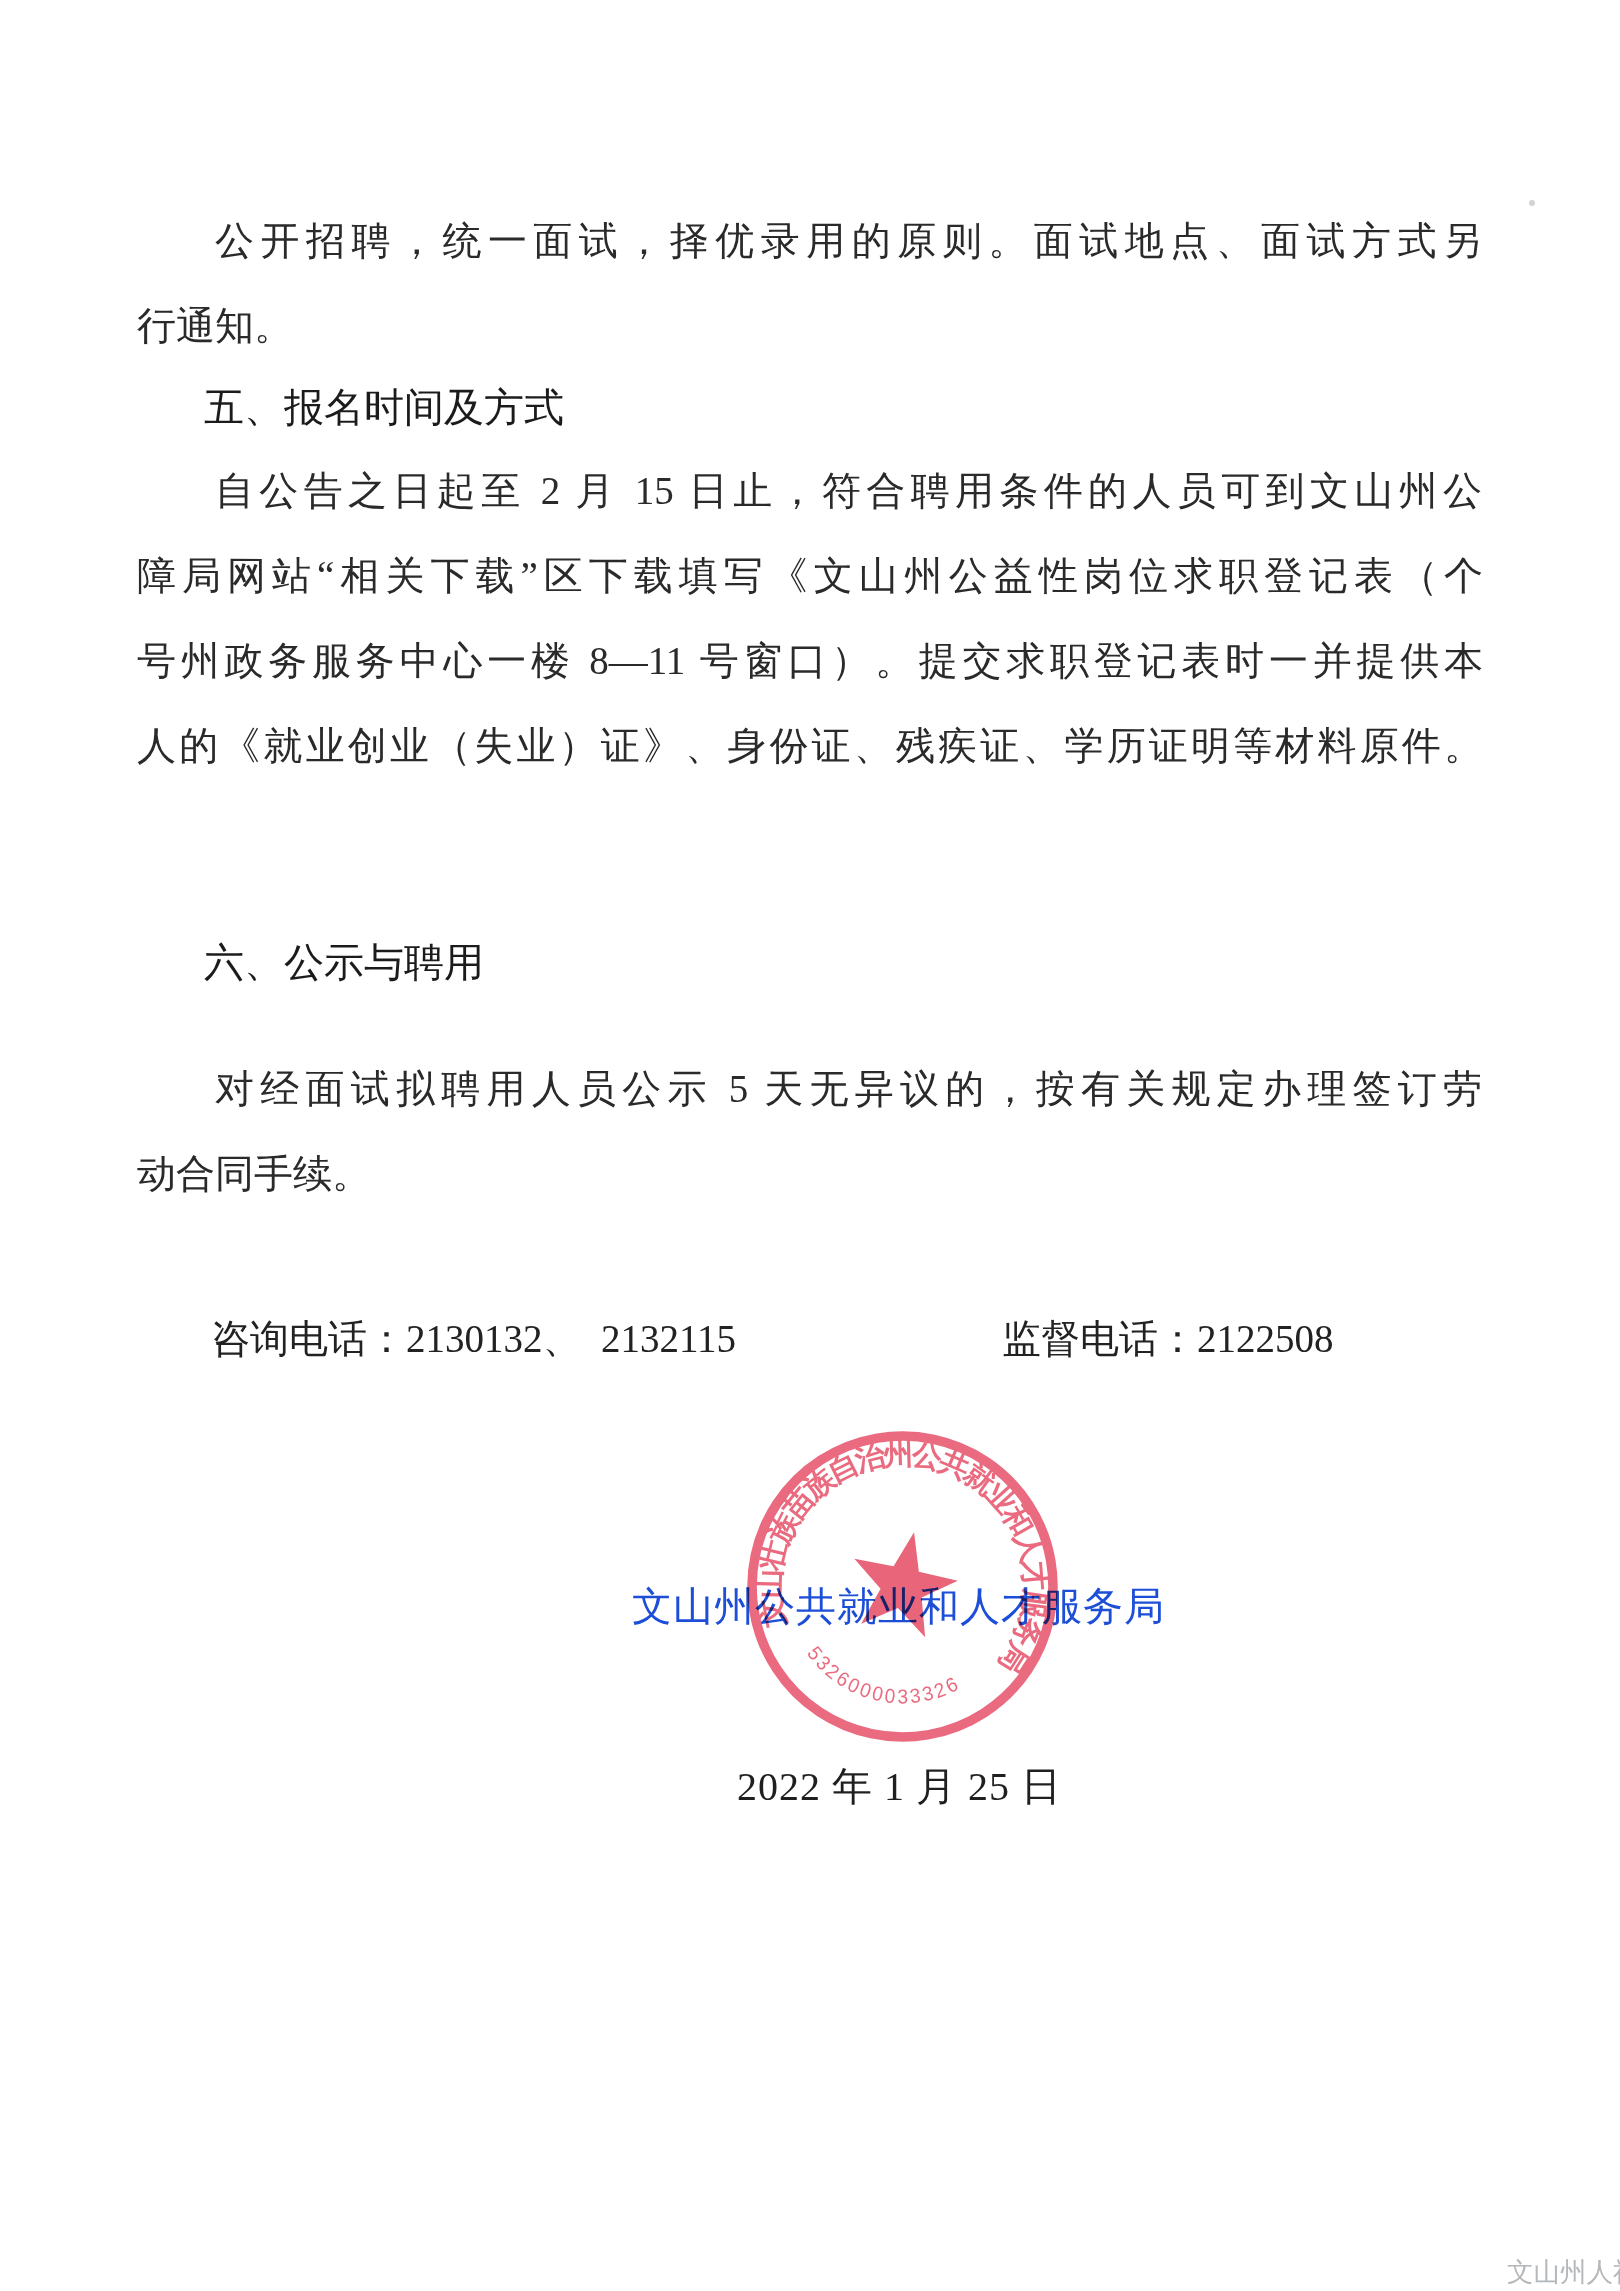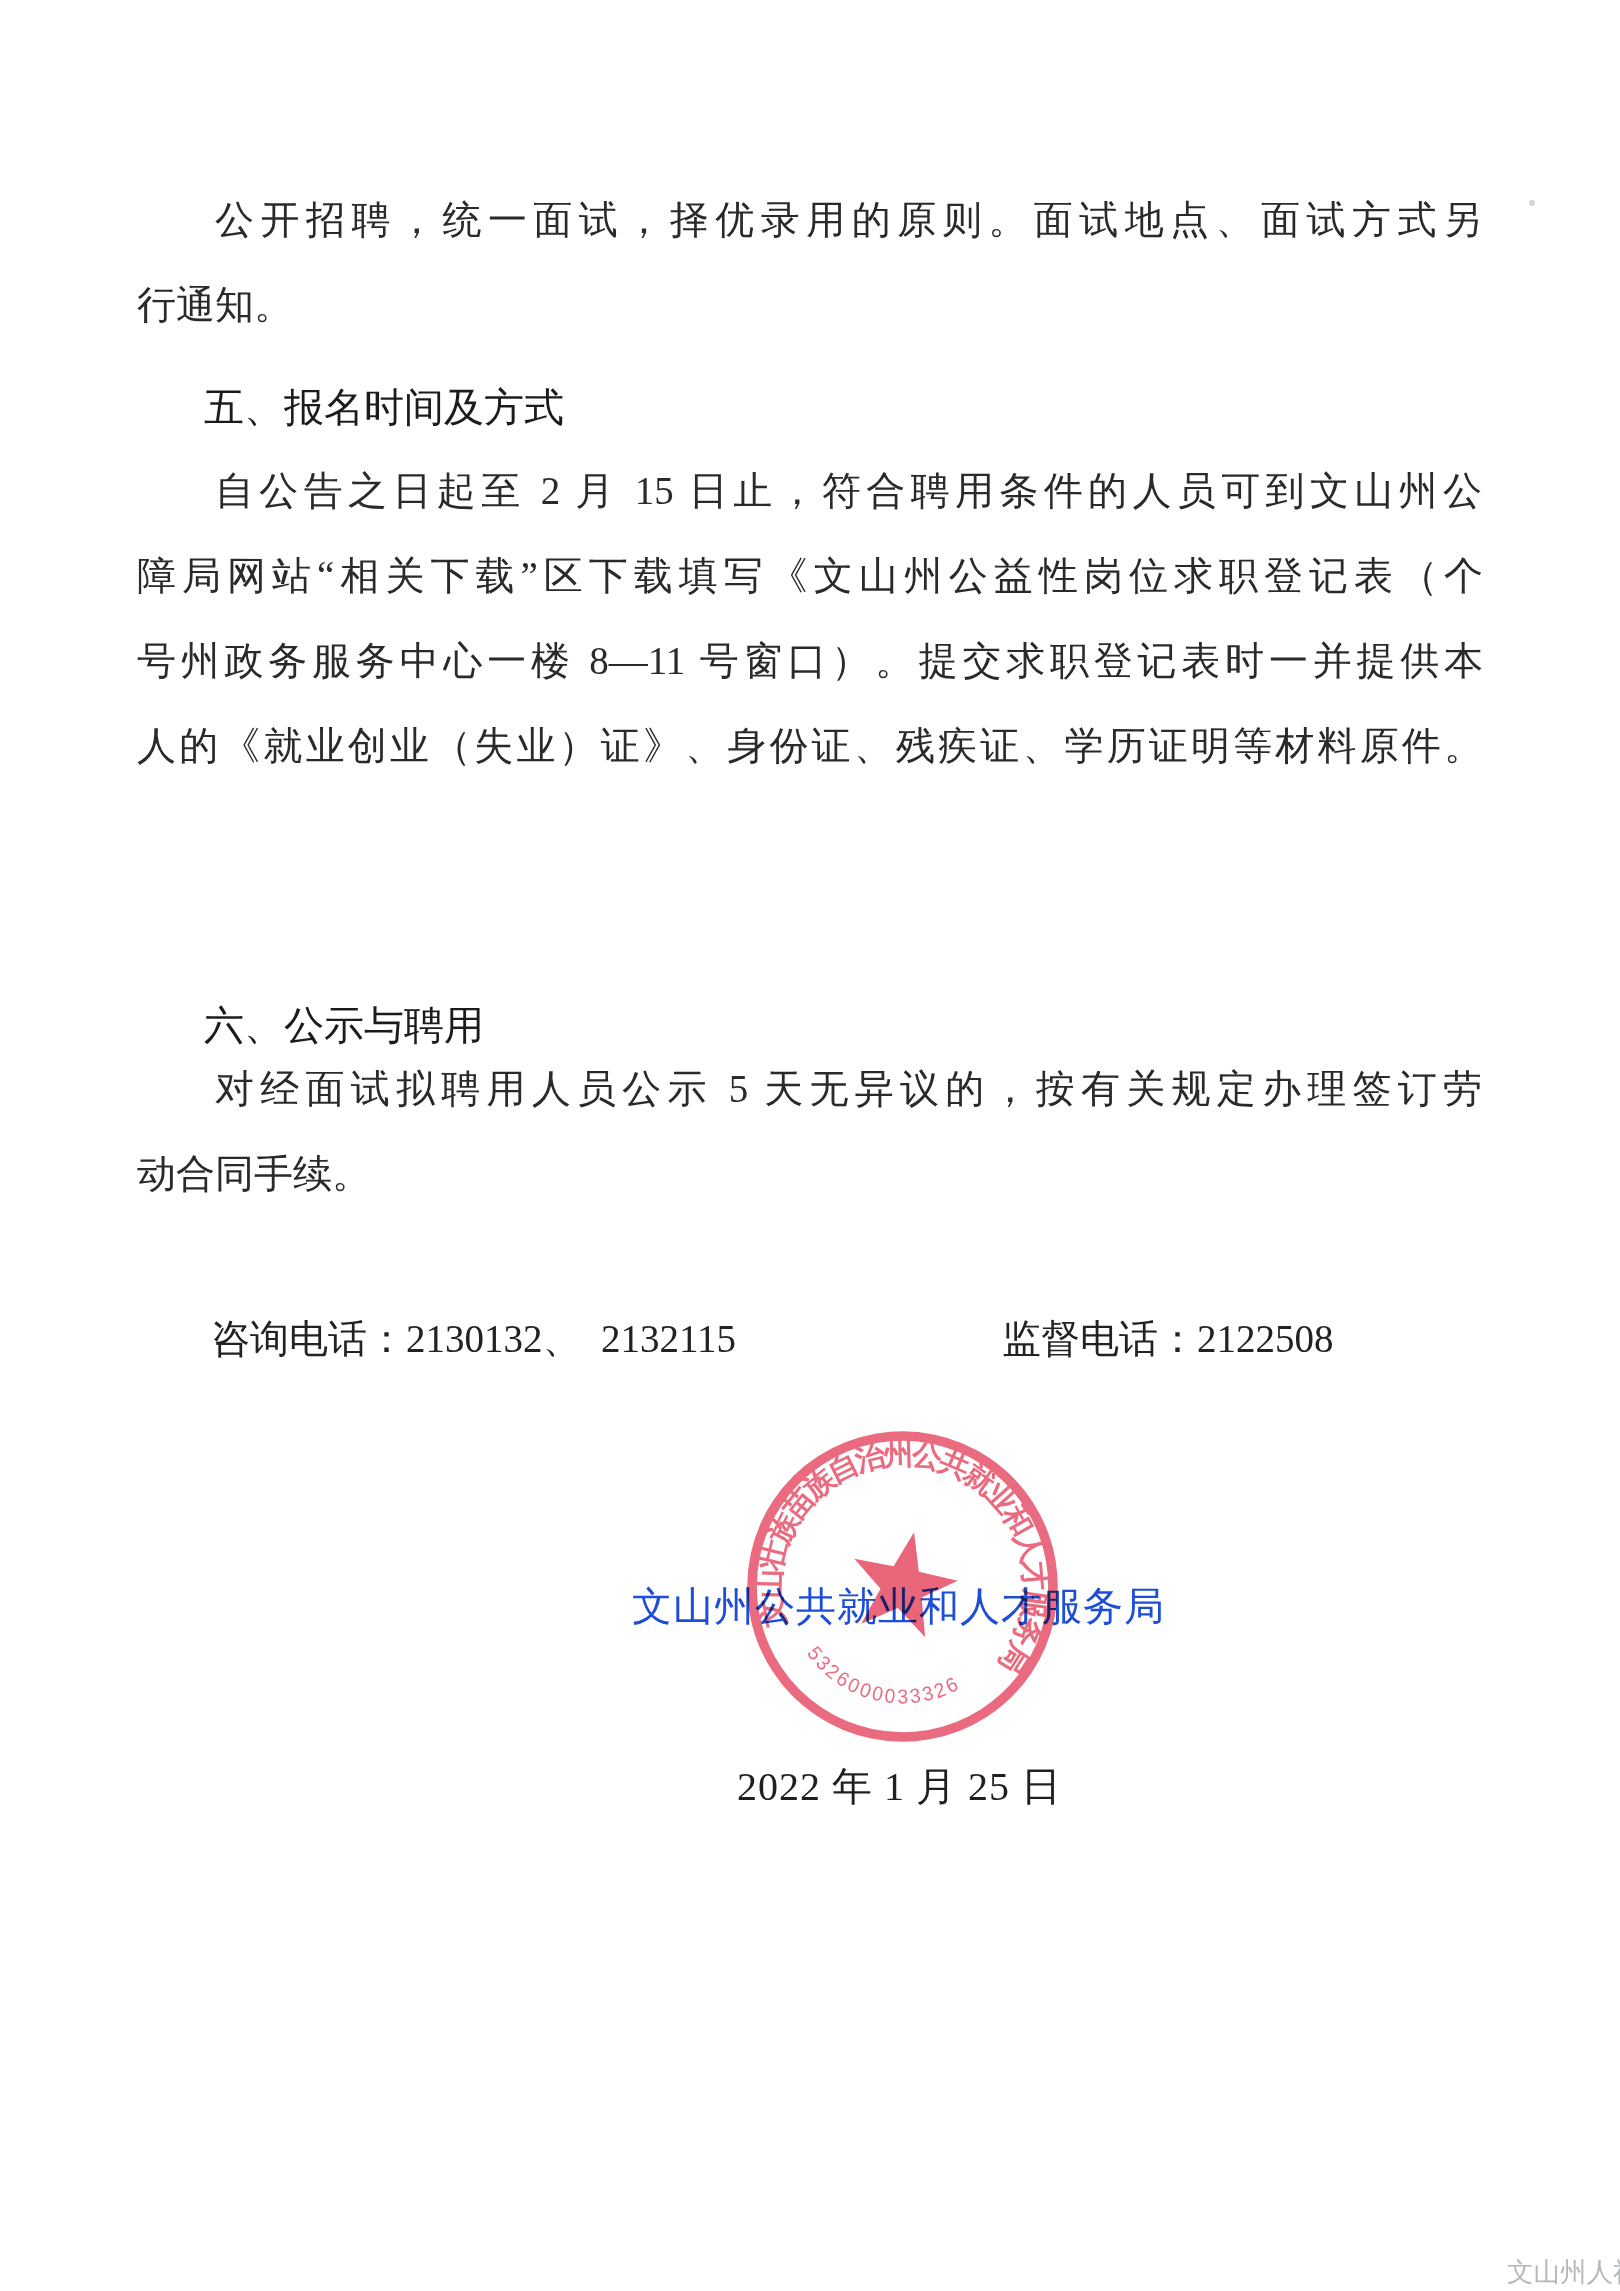--- a/index.html
+++ b/index.html
@@ -44,35 +44,35 @@
     font-family:"Liberation Serif","DejaVu Serif",serif;white-space:pre;
   }
   .artifact-dot{
     position:absolute;left:1529px;top:200px;width:5.9px;height:5.9px;
     background:#c9c9c9;border-radius:50%;opacity:.8;
   }
 </style>
 </head>
 <body>
 
-<div class="block" style="top:177px">
+<div class="block" style="top:198px">
   <div class="tline indent">公开招聘，统一面试，择优录用的原则。面试地点、面试方式另</div>
   <div class="tline lastline">行通知。</div>
 </div>
 
 <div class="block heading" style="top:365px">五、报名时间及方式</div>
 
 <div class="block" style="top:448px">
   <div class="tline indent">自公告之日起至 2 月 15 日止，符合聘用条件的人员可到文山州公</div>
   <div class="tline">障局网站“相关下载”区下载填写《文山州公益性岗位求职登记表（个</div>
   <div class="tline">号州政务服务中心一楼 8—11 号窗口）。提交求职登记表时一并提供本</div>
   <div class="tline">人的《就业创业（失业）证》、身份证、残疾证、学历证明等材料原件。</div>
 </div>
 
-<div class="block heading" style="top:983px">六、公示与聘用</div>
+<div class="block heading" style="top:920px">六、公示与聘用</div>
 
 <div class="block" style="top:1046px">
   <div class="tline indent">对经面试拟聘用人员公示 5 天无异议的，按有关规定办理签订劳</div>
   <div class="tline lastline">动合同手续。</div>
 </div>
 
 <div class="contact">
   <span class="consult">咨询电话：2130132、  2132115</span>
   <span class="supervise">监督电话：2122508</span>
 </div>

